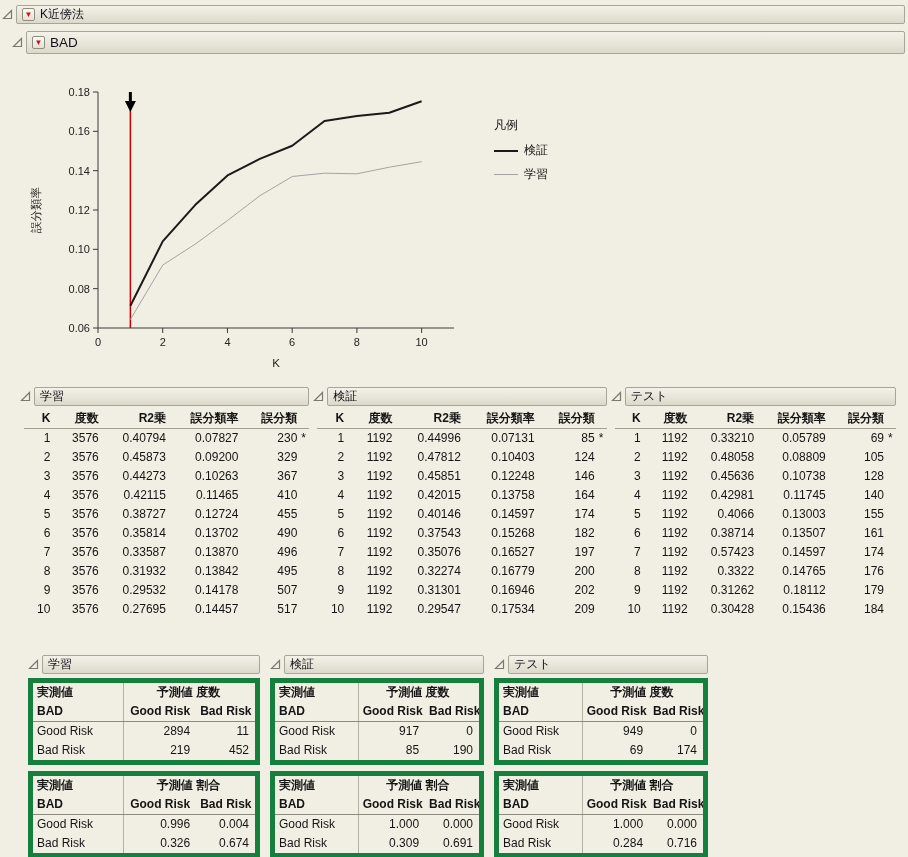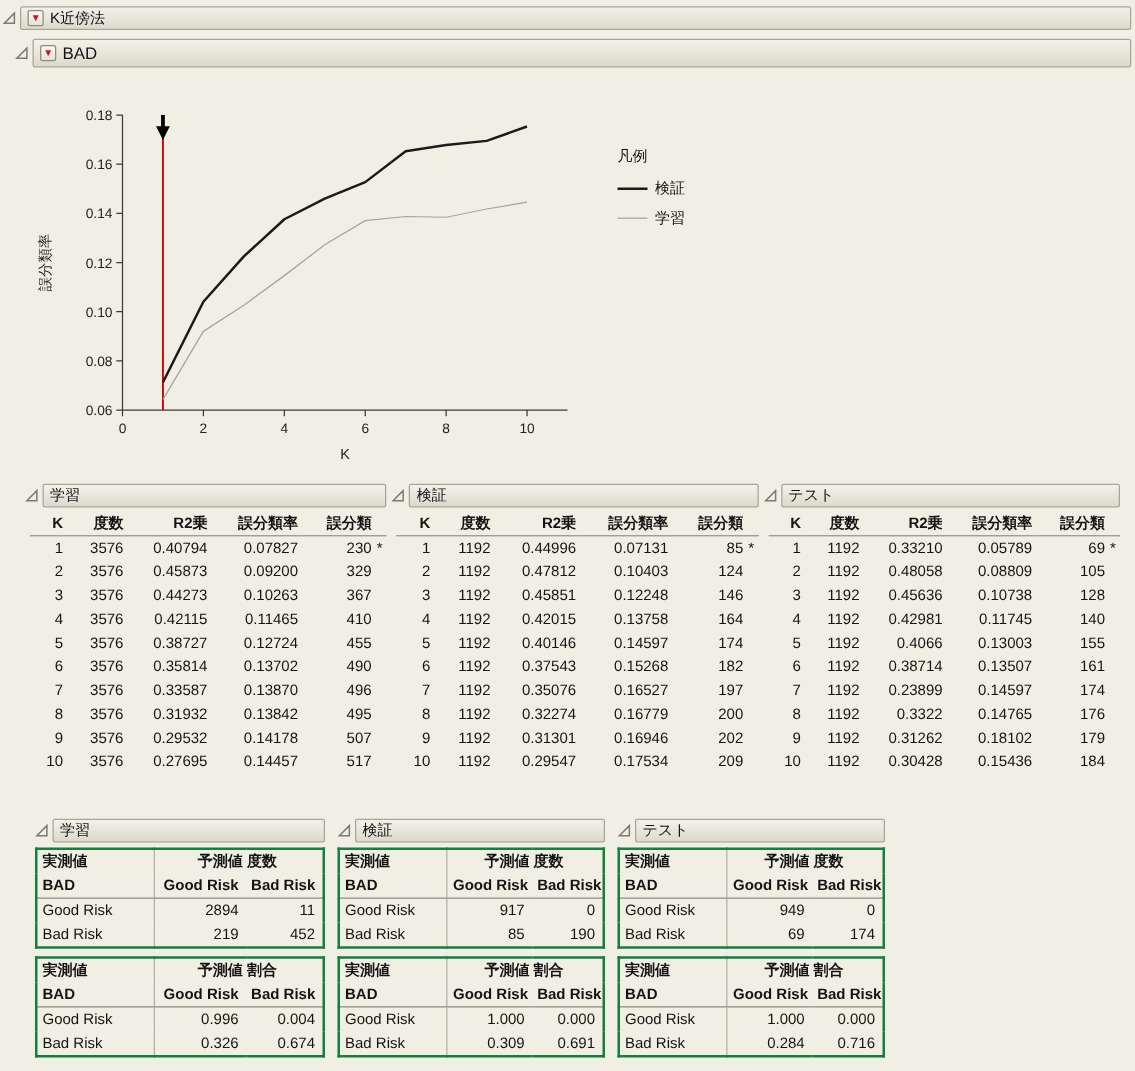--- a/index.html
+++ b/index.html
@@ -37,21 +37,21 @@
   .ktable .star{padding-left:4px;text-align:left;width:8px;border-bottom:none;}
   .ktable th.star{border-bottom:1px solid #A19E92;}
 
   
   #cgroups{position:absolute;left:28px;top:655px;display:flex;gap:10px;}
   .cgroup{display:flex;flex-direction:column;}
   .cgroup:nth-child(1){width:232px;}
   .cgroup:nth-child(2){width:214px;}
   .cgroup:nth-child(3){width:214px;}
   .cgroup .ohead{position:static;}
-  .cmx{border-collapse:collapse;width:100%;background:transparent;border:2px solid #15803d;table-layout:fixed;}
+  .cmx{border-collapse:collapse;width:100%;background:transparent;border:5px solid #15803d;table-layout:fixed;}
   .cmx th,.cmx td{line-height:19px;font-size:12px;padding:0 6px 0 4px;white-space:nowrap;overflow:hidden;}
   .cmx col.c0{width:41%;}
   .cmx col.c1{width:32%;}
   .cmx col.c2{width:27%;}
   .cmx th{font-weight:bold;}
   .cmx .al{text-align:left;}
   .cmx .ac{text-align:center;margin-top:10px;}
   .cmx .ar{text-align:right;}
   .cmx thead tr.r2 th{border-bottom:1px solid #8D8B80;}
   .cmx .vline{border-right:1px solid #B3B0A4;}
@@ -411,38 +411,38 @@
               <td>6</td>
               <td>1192</td>
               <td>0.38714</td>
               <td>0.13507</td>
               <td>161</td>
               <td class="star"></td>
             </tr>
             <tr>
               <td>7</td>
               <td>1192</td>
-              <td>0.23899</td>
+              <td>0.57423</td>
               <td>0.14597</td>
               <td>174</td>
               <td class="star"></td>
             </tr>
             <tr>
               <td>8</td>
               <td>1192</td>
               <td>0.3322</td>
               <td>0.14765</td>
               <td>176</td>
               <td class="star"></td>
             </tr>
             <tr>
               <td>9</td>
               <td>1192</td>
               <td>0.31262</td>
-              <td>0.18102</td>
+              <td>0.18112</td>
               <td>179</td>
               <td class="star"></td>
             </tr>
             <tr>
               <td>10</td>
               <td>1192</td>
               <td>0.30428</td>
               <td>0.15436</td>
               <td>184</td>
               <td class="star"></td>

